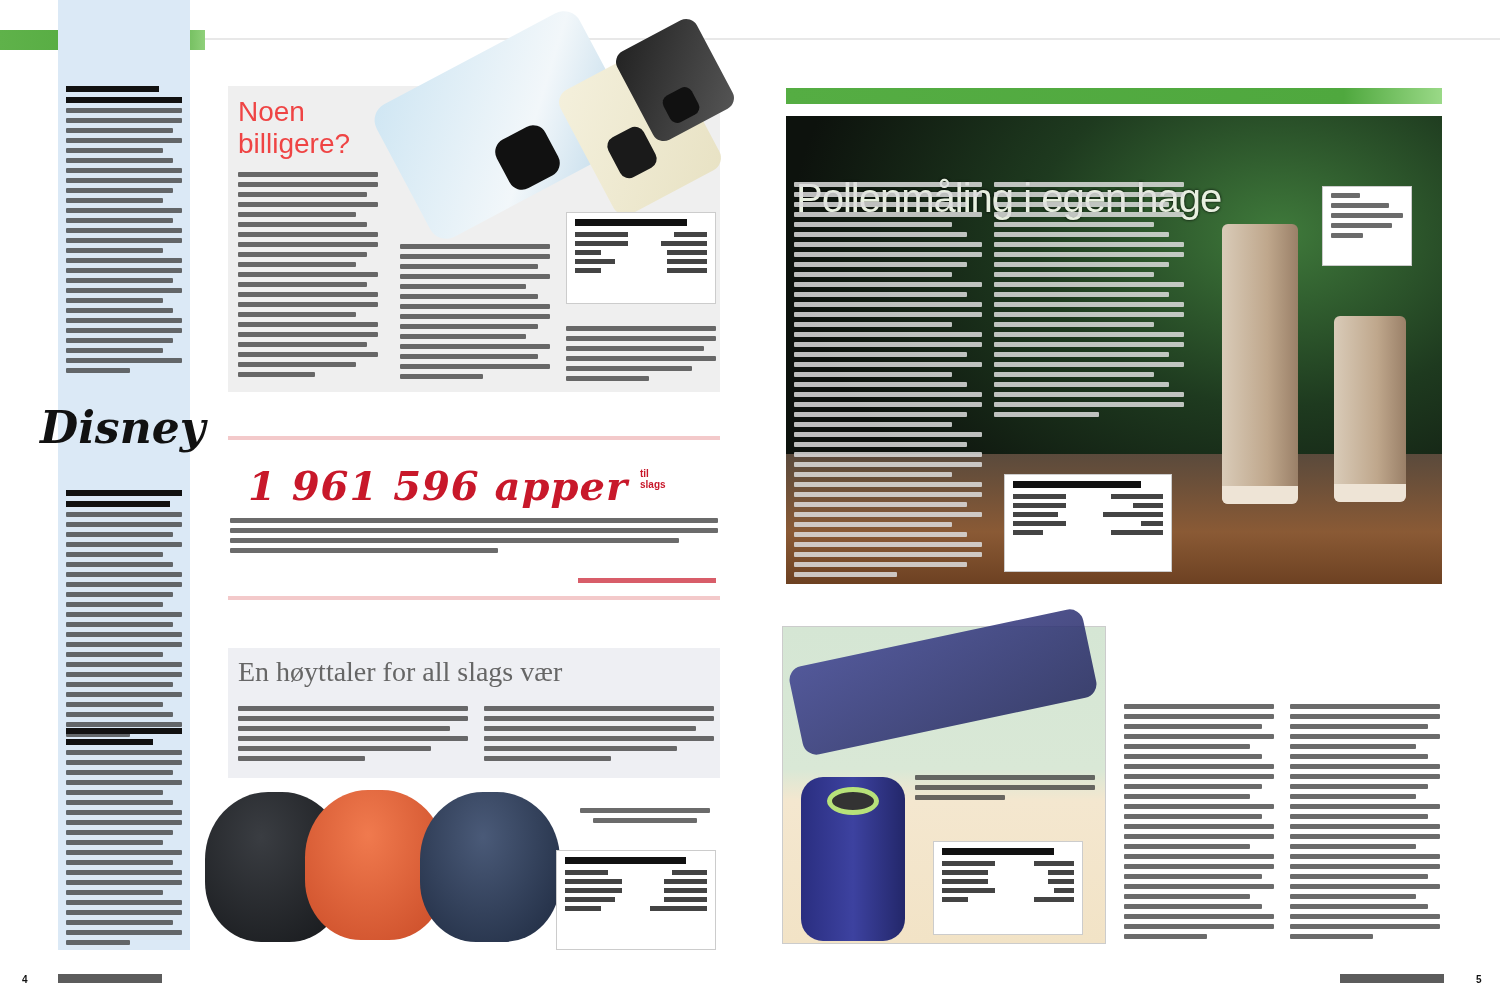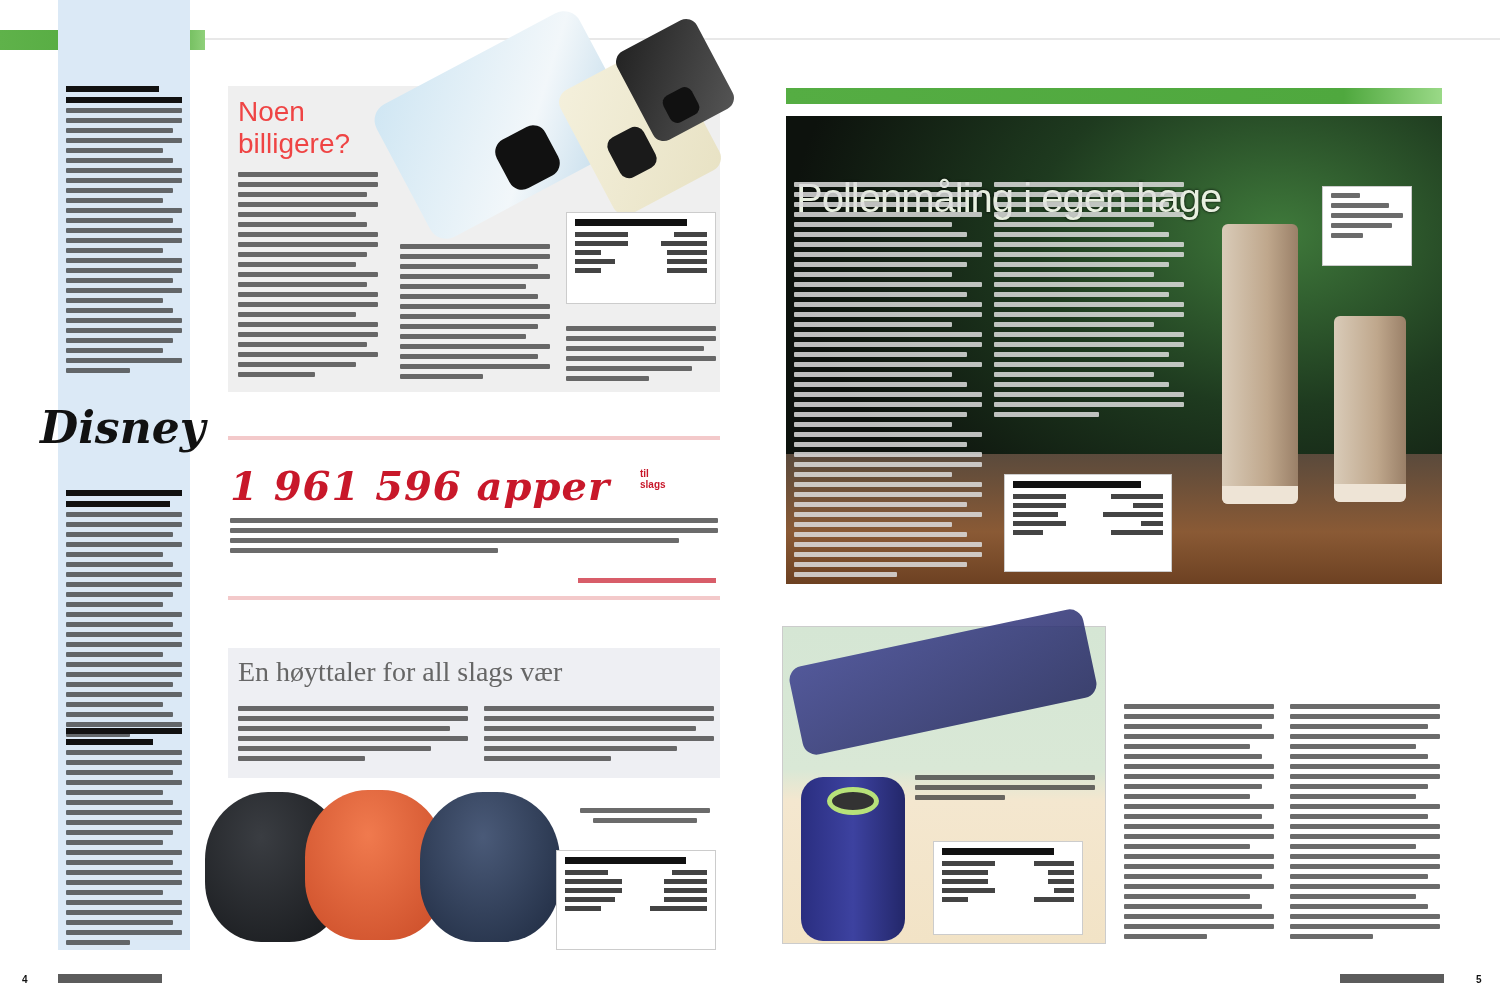--- a/index.html
+++ b/index.html
@@ -19,21 +19,21 @@
   #sidebar { left: 58px; top: 0; width: 132px; height: 950px; background: #dbe9f6; }
   .sb-head { height: 6px; background: #111; margin-bottom: 5px; }
   
   #phone-box { left: 228px; top: 86px; width: 492px; height: 306px; background: #efefef; }
   #phone-title { left: 238px; top: 96px; font-size: 28px; color: #ef4444; line-height: 32px; font-weight: 300; }
   .factbox { background: #fff; border: 1px solid #ccc; padding: 6px 8px; }
   .factbox .fb-head { height: 7px; background: #111; margin-bottom: 6px; width: 85%; }
   .fb-row { display: flex; justify-content: space-between; margin: 4px 0; }
   .fb-row i { display: block; height: 5px; background: #444; }
   
-  #stat-number { left: 230px; top: 462px; font-family: "DejaVu Serif", serif; font-weight: 700; font-style: italic; font-size: 40px; color: #c8182a; letter-spacing: 1px; }
+  #stat-number { left: 248px; top: 462px; font-family: "DejaVu Serif", serif; font-weight: 700; font-style: italic; font-size: 40px; color: #c8182a; letter-spacing: 1px; }
   #stat-sup { left: 640px; top: 468px; font-size: 10px; color: #c8182a; font-weight: 700; line-height: 11px; }
   
   #speaker-box { left: 228px; top: 648px; width: 492px; height: 130px; background: #eeeff3; }
   #speaker-title { left: 238px; top: 656px; font-size: 28px; color: #666; font-weight: 300; font-family: Liberation Serif, serif; }
   .speaker { position: absolute; width: 140px; height: 150px; border-radius: 45% 45% 40% 40%; }
   
   #green-bar { left: 786px; top: 88px; width: 656px; height: 16px; background: linear-gradient(90deg,#55ad43,#4fa83e 85%,#9ad987); }
   #garden { left: 786px; top: 116px; width: 656px; height: 468px; background: radial-gradient(ellipse at 75% 25%, #3f7a3b 0%, #1e3a1f 35%, #0d120d 70%); overflow: hidden; }
   #garden-floor { left: 0; bottom: 0; width: 100%; height: 130px; background: linear-gradient(180deg,#5a4a3c,#8a5a35 60%,#6d4122); }
   #garden-title { left: 10px; top: 12px; font-size: 40px; color: #e8f0e0; font-weight: 400; letter-spacing: -1px; text-shadow: 0 0 3px #000; margin-top: 48px; }

